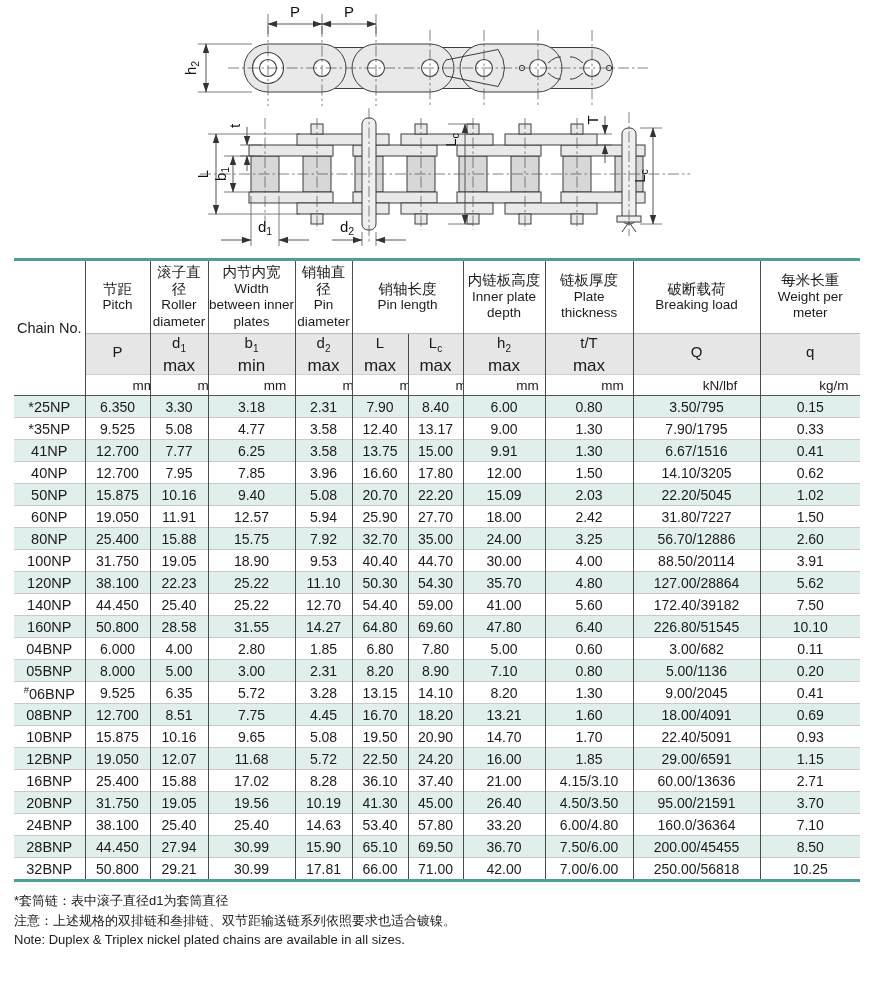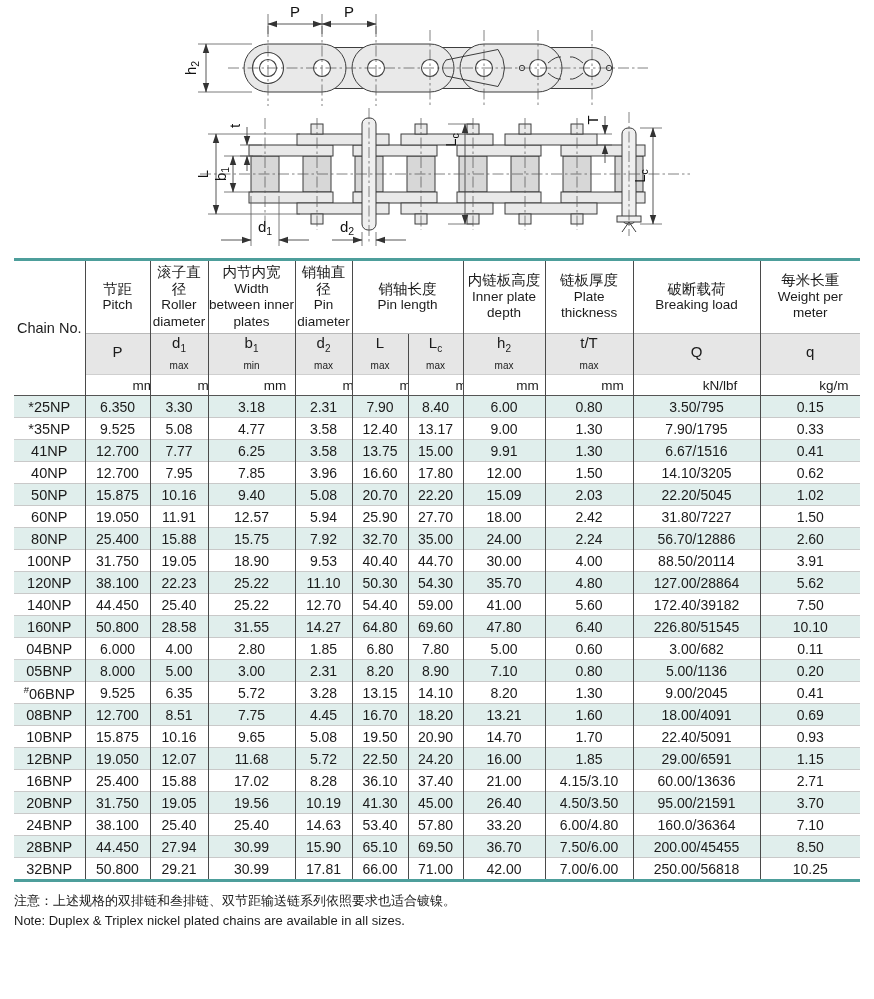--- a/index.html
+++ b/index.html
@@ -29,21 +29,21 @@
     margin:2px 0 0 14px;border-top:3px solid var(--accent);
     border-bottom:3px solid var(--accent);}
   th,td{border-left:1px solid var(--grid-dark);padding:0;text-align:center;
     font-weight:normal;overflow:hidden;}
   .col-chain,tbody td:first-child{border-left:none;}
   .r-name th{height:72px;vertical-align:middle;line-height:16.5px;}
   .r-name .cn{display:block;font-size:14.5px;}
   .r-name .en{display:block;font-size:13.5px;}
   .r-sym th{height:40px;background:var(--band);vertical-align:middle;
     font-size:15px;line-height:17px;border-top:1px solid #b9b9b9;}
-  .r-sym .note{display:block;font-size:10px;}
+  .r-sym .note{display:block;font-size:17px;}
   .r-sym .note:empty{display:none;}
   .r-unit th{height:20px;font-size:13.5px;vertical-align:middle;
     border-top:1px solid #cfcfcf;padding-left:47px;}
   tbody td{height:21px;font-size:14px;border-top:1px solid var(--grid-light);}
   tbody tr:first-child td{border-top:1.5px solid #555;}
   tbody tr:nth-child(odd) td{background:var(--tint);}
   .col-chain{font-size:14.5px;}
   sub{font-size:10px;}
   sup{font-size:9.5px;}
 
@@ -378,21 +378,21 @@
   </tr>
       <tr>
     <td class="col-chain">80NP</td>
     <td>25.400</td>
     <td>15.88</td>
     <td>15.75</td>
     <td>7.92</td>
     <td>32.70</td>
     <td>35.00</td>
     <td>24.00</td>
-    <td>2.24</td>
+    <td>3.25</td>
     <td>56.70/12886</td>
     <td>2.60</td>
   </tr>
       <tr>
     <td class="col-chain">100NP</td>
     <td>31.750</td>
     <td>19.05</td>
     <td>18.90</td>
     <td>9.53</td>
     <td>40.40</td>
@@ -581,16 +581,17 @@
     <td>71.00</td>
     <td>42.00</td>
     <td>7.00/6.00</td>
     <td>250.00/56818</td>
     <td>10.25</td>
   </tr>
     </tbody>
 </table>
 
 <div class="notes">
+  <div class="note-line"><sup></sup><span>*套筒链：表中滚子直径d1为套筒直径</span></div>
   <div class="note-line"><sup></sup><span>注意：上述规格的双排链和叁排链、双节距输送链系列依照要求也适合镀镍。</span></div>
   <div class="note-line"><sup></sup><span>Note:  Duplex &amp; Triplex nickel plated chains are available in all sizes.</span></div>
 
 </div>
 
 </body></html>

